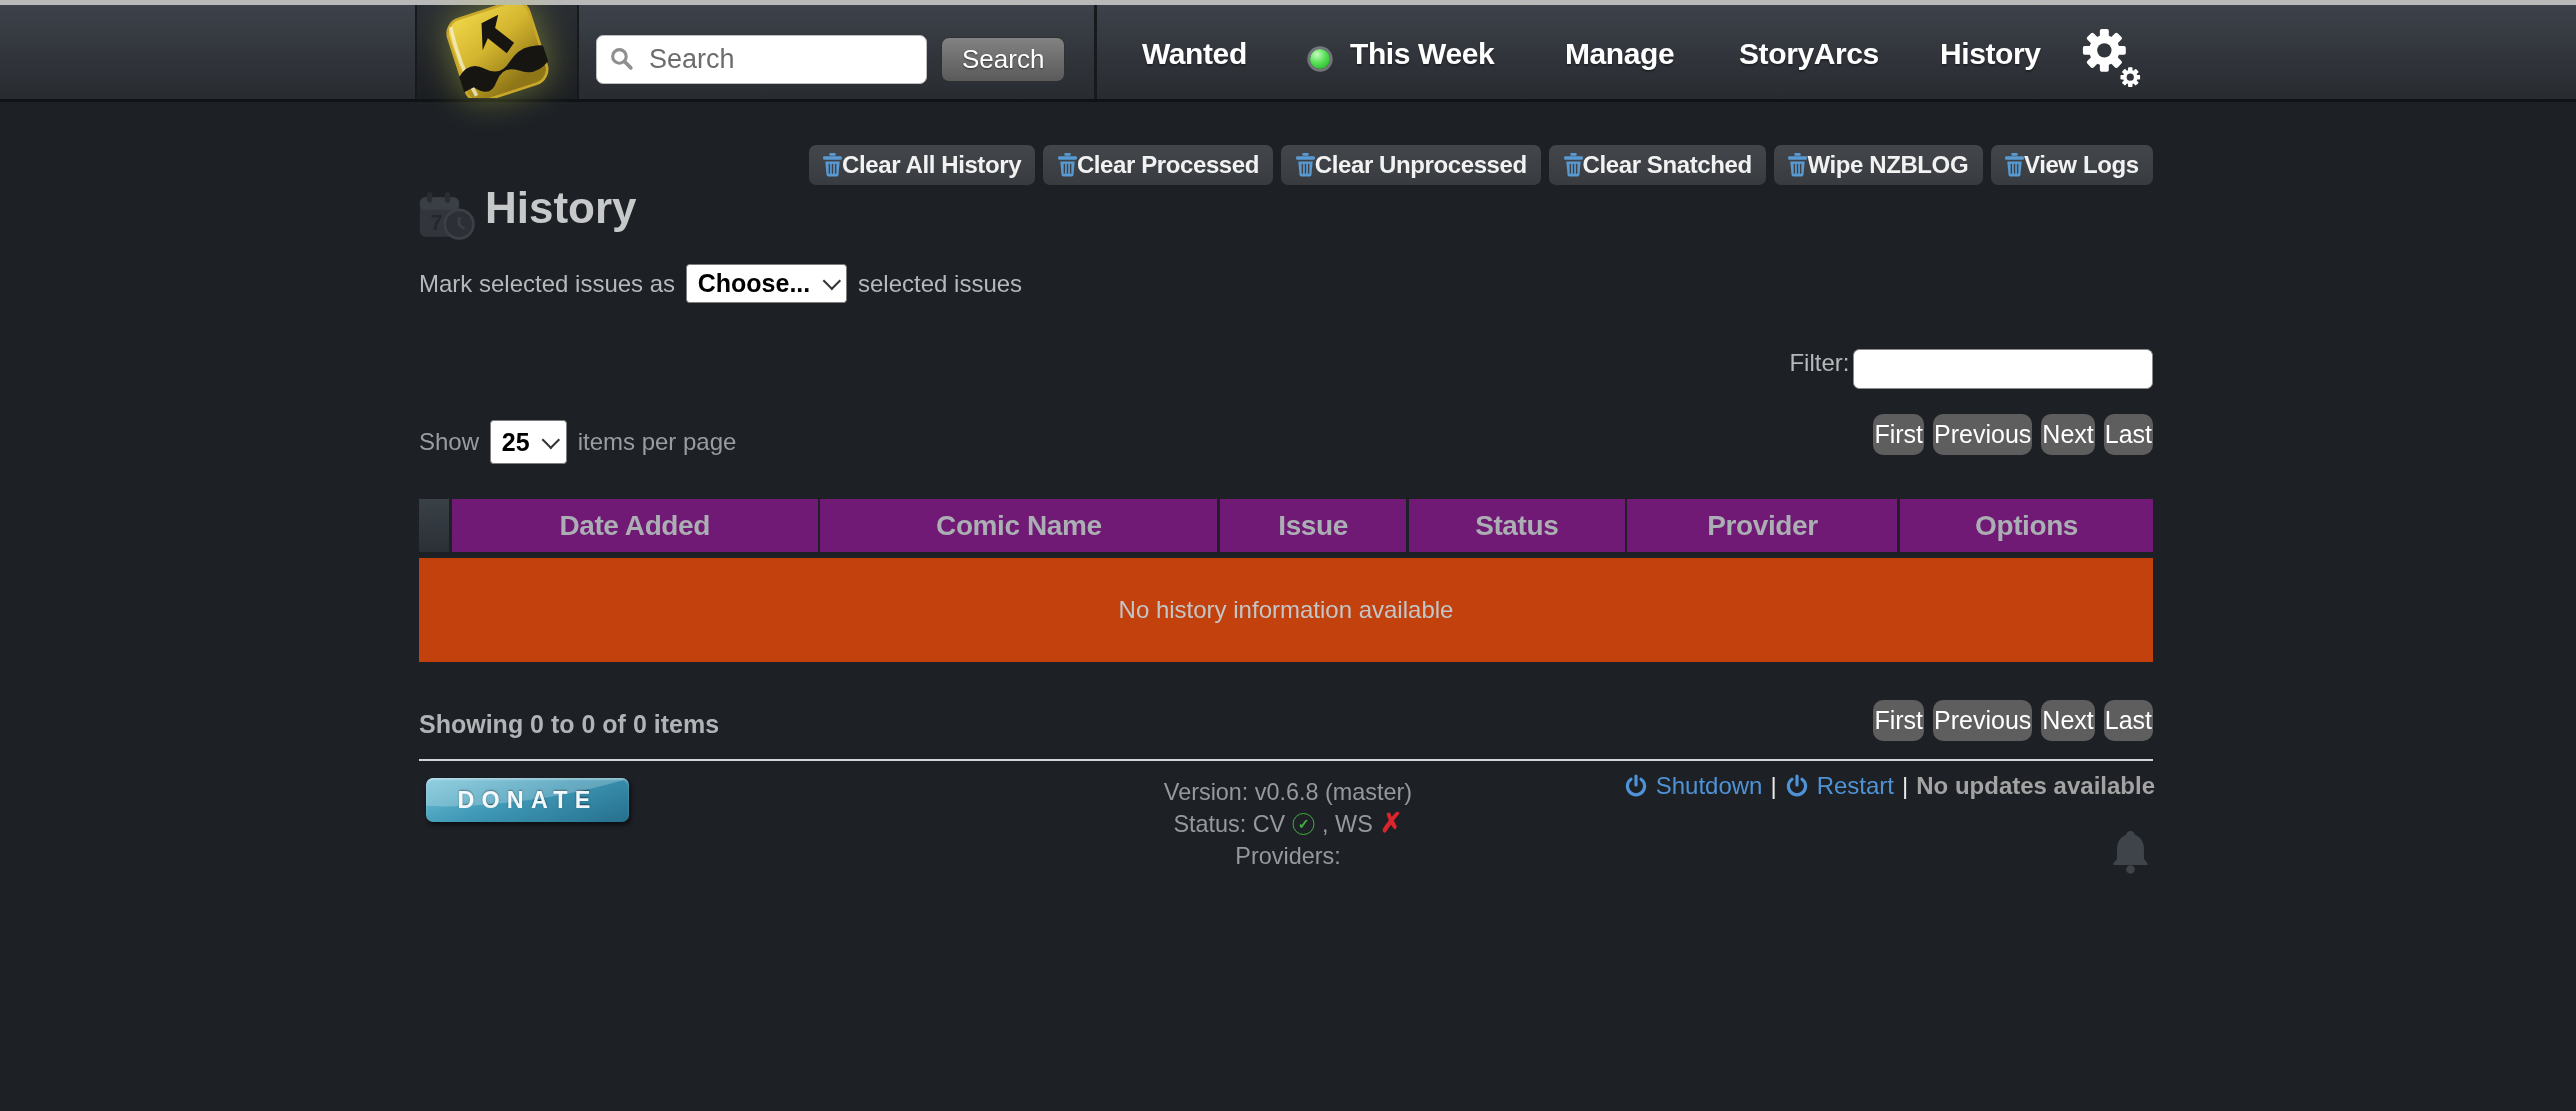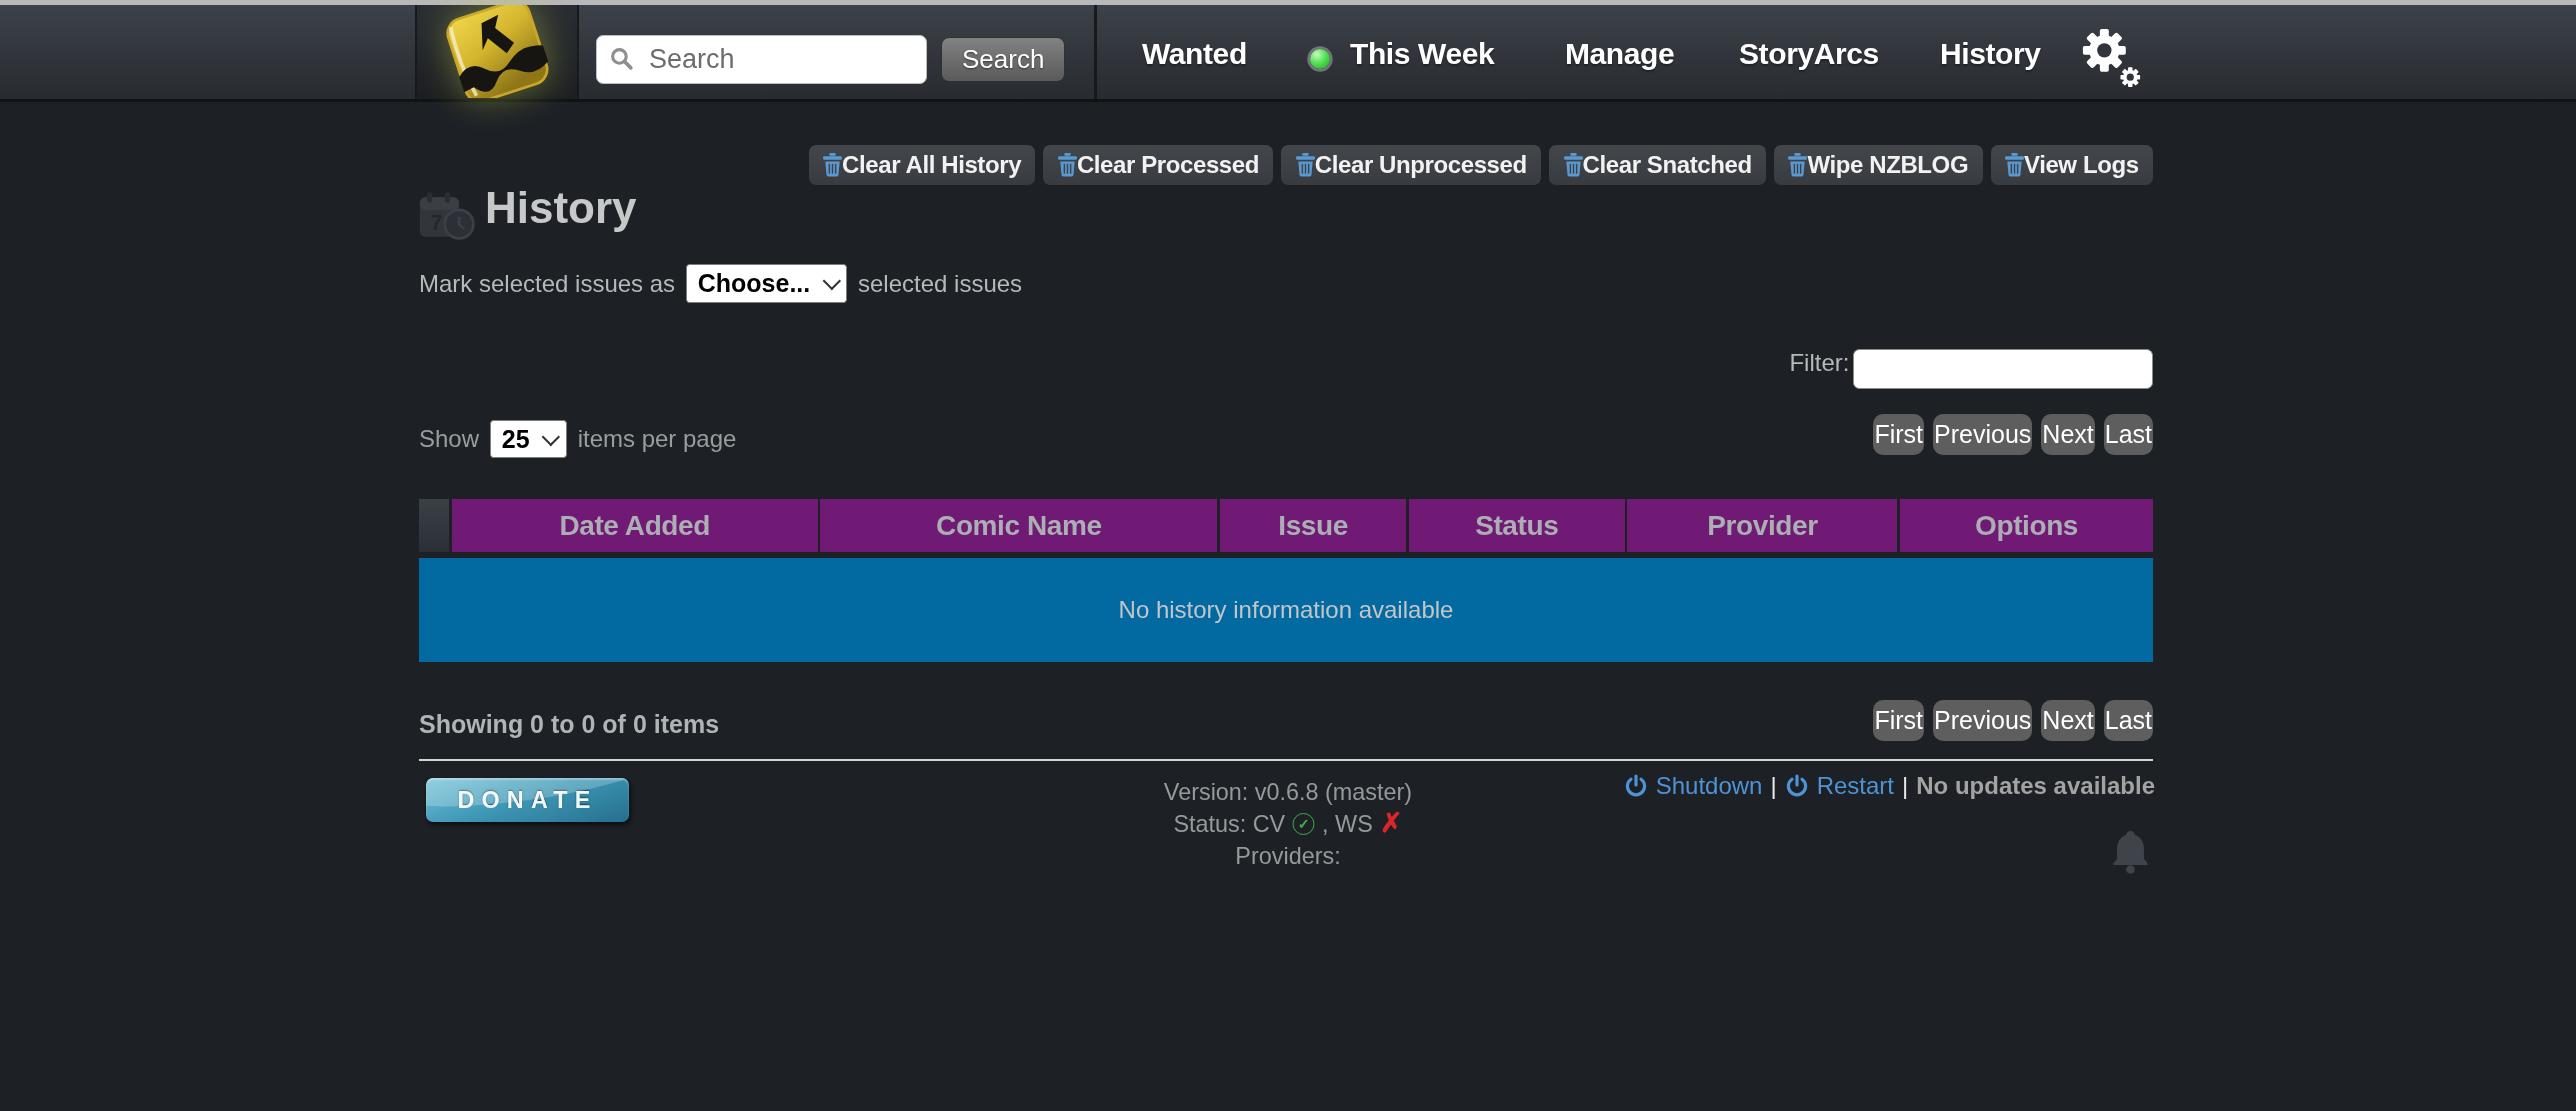--- a/index.html
+++ b/index.html
@@ -56,36 +56,36 @@
   .chev { width:12.6px; height:12.6px; border-right:2.7px solid #333; border-bottom:2.7px solid #333;
           transform:rotate(45deg) translateY(-3.6px); }
 
   
   .filter-row { position:absolute; right:423px; top:349px; display:flex; align-items:flex-start; gap:3.6px; }
   .filter-row label { font-size:24px; color:#b6b9bb; }
   .filter-row input { width:300px; height:40px; border-radius:6.3px; border:0.9px solid #8a8a8a;
                       font-size:24px; padding:0 9px; outline:none; }
   .show-row { position:absolute; left:419px; top:420px; display:flex; align-items:center;
               gap:10.8px; font-size:24px; color:#9a9da0; }
-  .show-row .sel-box { height:38px; width:77px; font-weight:bold; justify-content:center; }
+  .show-row .sel-box { height:44px; width:77px; font-weight:bold; justify-content:center; }
   .pagination { display:flex; gap:9px; }
   .pagination.top { position:absolute; right:423px; top:414px; }
   .pagination.bottom { position:absolute; right:423px; top:700px; }
   .pg-btn { height:41px; padding:0 1px; background:#5e5e5e; border:none; border-radius:10px;
             color:#fff; font-size:25px; cursor:pointer; font-family:Liberation Sans, sans-serif; }
 
   
   .htable { position:absolute; left:419px; top:499px; width:1734px; }
   .thead { display:flex; gap:2.7px; }
   .th { height:53px; line-height:53px; text-align:center; background:#701a75;
         font-size:28px; font-weight:bold; color:#abaeb3; letter-spacing:-0.4px; }
   .th.sel { width:30px; background:linear-gradient(180deg,#394046,#2b3037); cursor:pointer; }
   .th.c0{width:366px;} .th.c1{width:397px;} .th.c2{width:186px;}
   .th.c3{width:216px;} .th.c4{width:270px;} .th.c5{flex:1;}
-  .trow-empty { margin-top:6.3px; height:104px; background:#0369a1; display:flex;
+  .trow-empty { margin-top:6.3px; height:104px; background:#c2410c; display:flex;
                 align-items:center; justify-content:center; font-size:24px; color:#c3c6c9; }
 
   .summary { position:absolute; left:419px; top:710px; font-size:25px; font-weight:bold; color:#b1b4b7; }
   .hrline { position:absolute; left:419px; top:759px; width:1734px; height:1.8px; background:#d4d4d4; }
 
   
   .donate-btn { position:absolute; left:426px; top:778px; width:203px; height:44px;
                 border:none; border-radius:7.2px; cursor:pointer; overflow:hidden;
                 background:linear-gradient(160deg,#74c3d8 0%, #3d97b5 48%, #256f8d 100%);
                 box-shadow:1.8px 2.7px 4.5px rgba(0,0,0,.55), inset 0 1.8px 1.8px rgba(255,255,255,.35);

